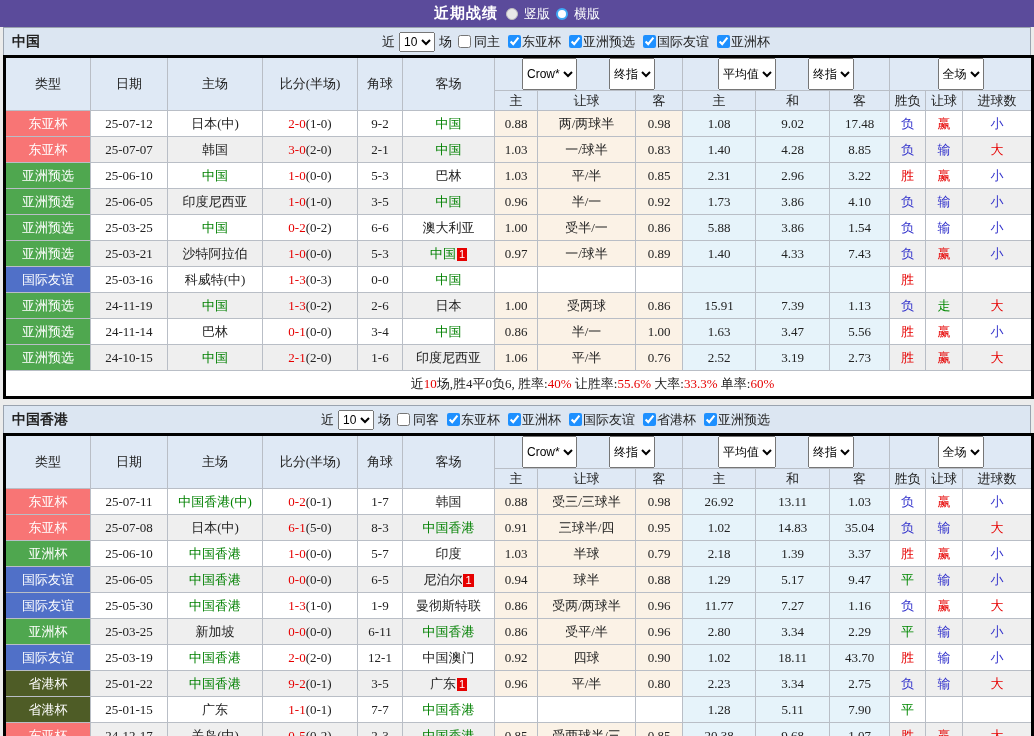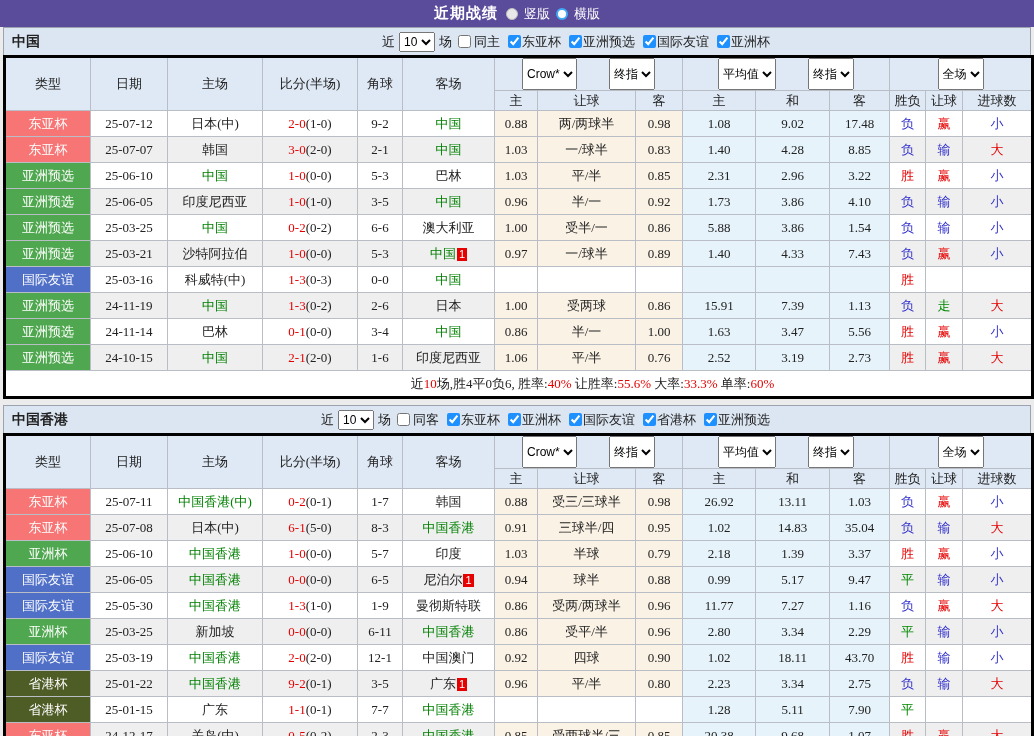--- a/index.html
+++ b/index.html
@@ -467,21 +467,21 @@
           <tr>
             <td class="type t-fr">国际友谊</td>
             <td>25-06-05</td>
             <td><span class="team">中国香港</span></td>
             <td><span class="score-main">0-0</span><span>(0-0)</span></td>
             <td>6-5</td>
             <td><span>尼泊尔</span><span class="badge">1</span></td>
             <td class="odds">0.94</td>
             <td class="odds">球半</td>
             <td class="odds">0.88</td>
-            <td class="avg">0.99</td>
+            <td class="avg">1.29</td>
             <td class="avg">5.17</td>
             <td class="avg">9.47</td>
             <td class="draw">平</td>
             <td class="lose">输</td>
             <td class="lose">小</td>
           </tr>
           <tr>
             <td class="type t-fr">国际友谊</td>
             <td>25-05-30</td>
             <td><span class="team">中国香港</span></td>

